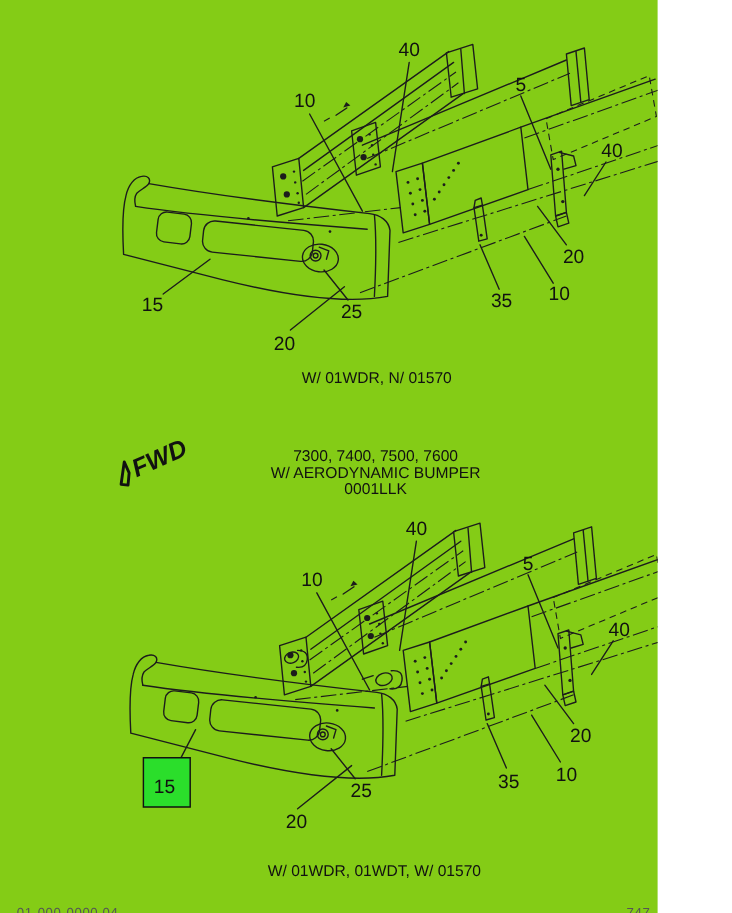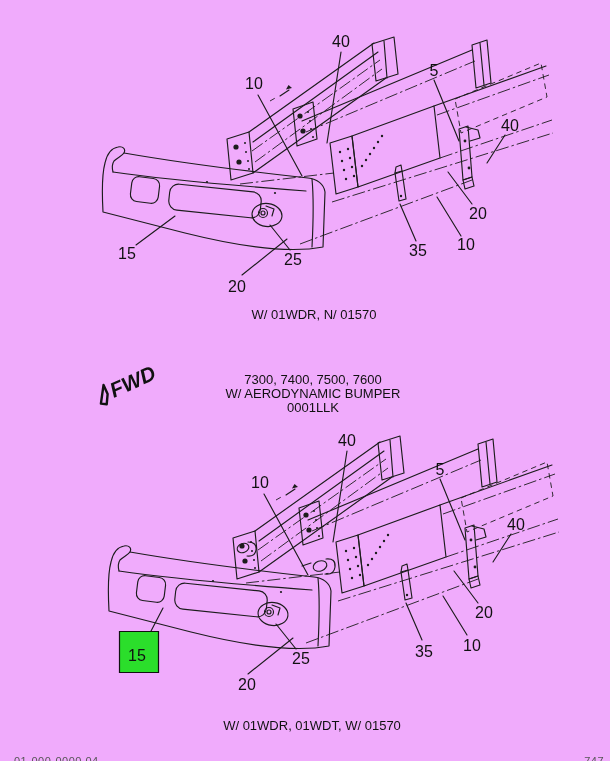--- a/index.html
+++ b/index.html
@@ -1,16 +1,16 @@
 <!DOCTYPE html>
 <html><head>
 <meta charset="utf-8">
 <style>
   html,body{margin:0;padding:0;background:#fff;}
-  #page{position:relative;width:610px;height:761px;background:#f0abfc;overflow:hidden;
+  #page{position:relative;width:548px;height:761px;background:#84cc16;overflow:hidden;
         font-family:"Liberation Sans",sans-serif;}
   svg{position:absolute;left:0;top:0;}
   svg *{vector-effect:non-scaling-stroke;}
   .ln{stroke:#1c1c1c;stroke-width:1.15;fill:none;stroke-linecap:round;stroke-linejoin:round;}
   .cl{stroke:#1c1c1c;stroke-width:0.9;fill:none;stroke-dasharray:13 3 2.5 3;}
   .dsh{stroke:#1c1c1c;stroke-width:0.9;fill:none;stroke-dasharray:5.5 4;}
   .dot{fill:#1c1c1c;stroke:none;}
   .callout{font-size:16px;fill:#111;text-anchor:middle;}
   .caption{font-size:13px;fill:#111;text-anchor:middle;}
   .hdr{font-size:13px;fill:#111;text-anchor:middle;}

